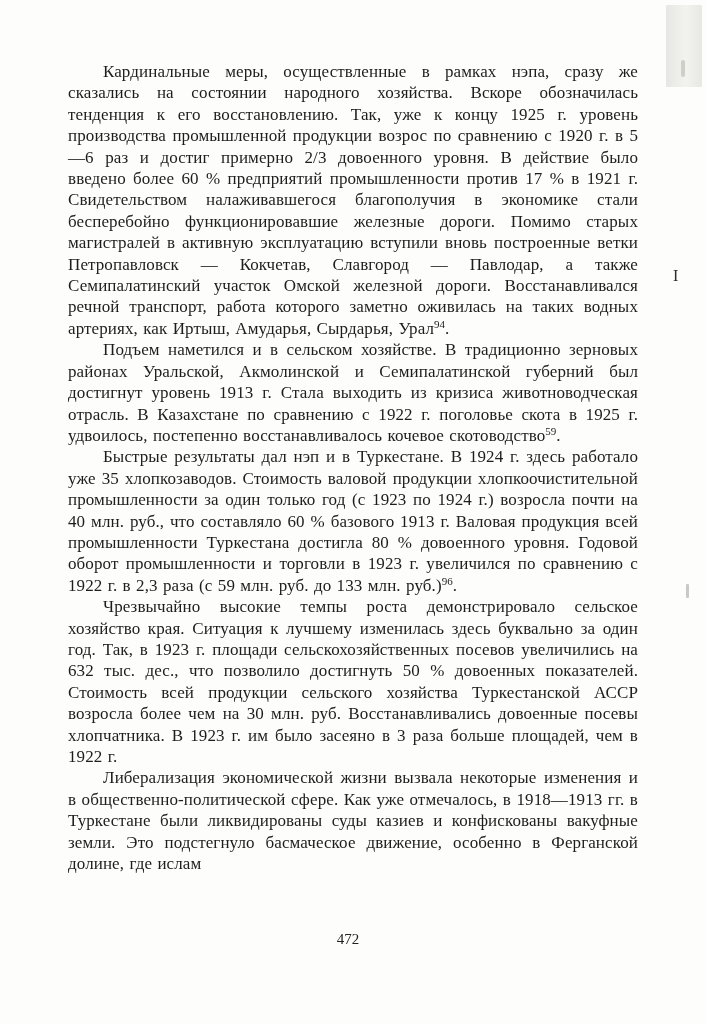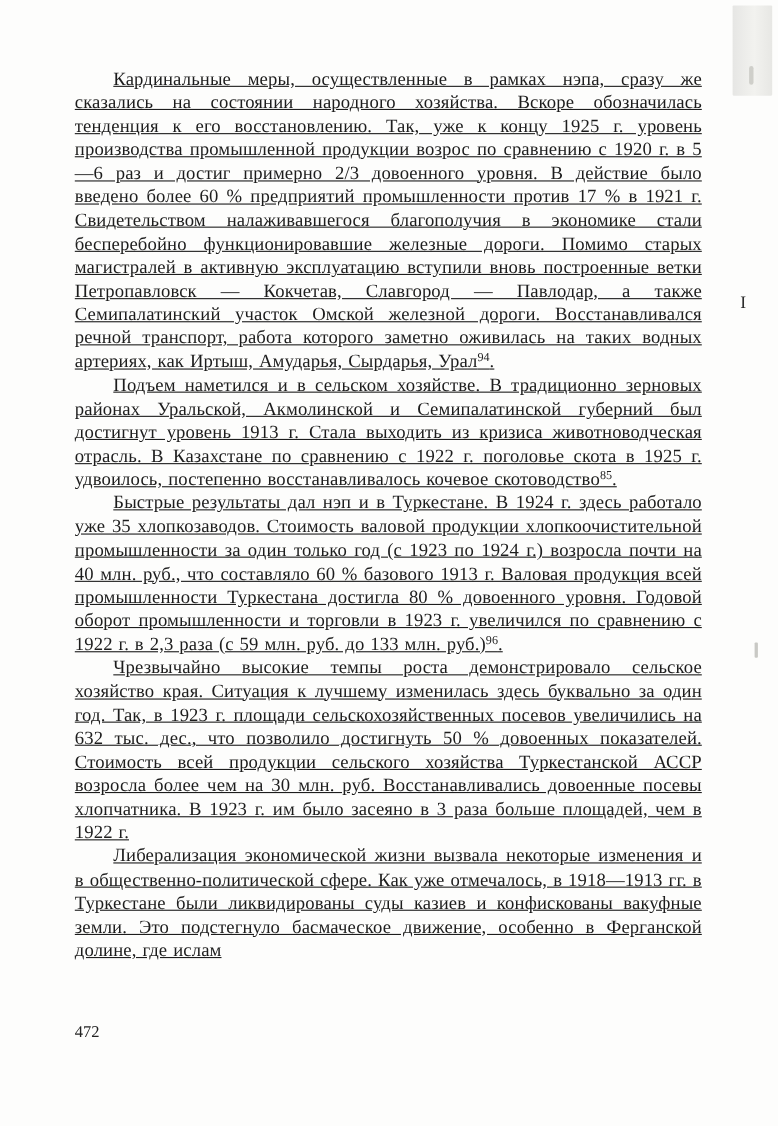--- a/index.html
+++ b/index.html
@@ -17,21 +17,20 @@
   }
   .page {
     position: absolute;
     inset: 0;
   }
   .text-block {
     position: absolute;
     left: 68px;
     top: 61px;
     width: 570px;
-    text-decoration: underline;
   }
   .text-block p {
     margin: 0;
     font-size: 17px;
     line-height: 21.4px;
     text-align: justify;
     text-indent: 35px;
     letter-spacing: 0.1px;
     word-spacing: 1px;
   }
@@ -39,20 +38,21 @@
     font-size: 11px;
     line-height: 0;
     vertical-align: 6px;
     letter-spacing: 0;
   }
   .page-number {
     position: absolute;
     left: 68px;
     top: 931px;
     width: 560px;
+    text-align: center;
     font-size: 15px;
     color: #222;
   }
   
   .scan-band {
     position: absolute;
     left: 666px;
     top: 5px;
     width: 36px;
     height: 82px;
@@ -92,21 +92,21 @@
 
   <div class="scan-band">
     <div class="smudge"></div>
   </div>
 
   <span class="margin-mark-1">I</span>
   <div class="margin-mark-2"></div>
 
   <div class="text-block">
     <p><span>Кардинальные меры, осуществленные в рамках нэпа, сразу же сказались на состоянии народного хозяйства. Вскоре обозначилась тенденция к его восстановлению. Так, уже к концу 1925 г. уровень производства промышленной продукции возрос по сравнению с 1920 г. в 5—6 раз и достиг примерно 2/3 довоенного уровня. В действие было введено более 60 % предприятий промышленности против 17 % в 1921 г. Свидетельством налаживавшегося благополучия в экономике стали бесперебойно функционировавшие железные дороги. Помимо старых магистралей в активную эксплуатацию вступили вновь построенные ветки Петропавловск — Кокчетав, Славгород — Павлодар, а также Семипалатинский участок Омской железной дороги. Восстанавливался речной транспорт, работа которого заметно оживилась на таких водных артериях, как Иртыш, Амударья, Сырдарья, Урал</span><span class="sup">94</span><span>.</span></p>
-    <p><span>Подъем наметился и в сельском хозяйстве. В традиционно зерновых районах Уральской, Акмолинской и Семипалатинской губерний был достигнут уровень 1913 г. Стала выходить из кризиса животноводческая отрасль. В Казахстане по сравнению с 1922 г. поголовье скота в 1925 г. удвоилось, постепенно восстанавливалось кочевое скотоводство</span><span class="sup">85</span><span>.</span></p>
+    <p><span>Подъем наметился и в сельском хозяйстве. В традиционно зерновых районах Уральской, Акмолинской и Семипалатинской губерний был достигнут уровень 1913 г. Стала выходить из кризиса животноводческая отрасль. В Казахстане по сравнению с 1922 г. поголовье скота в 1925 г. удвоилось, постепенно восстанавливалось кочевое скотоводство</span><span class="sup">59</span><span>.</span></p>
     <p><span>Быстрые результаты дал нэп и в Туркестане. В 1924 г. здесь работало уже 35 хлопкозаводов. Стоимость валовой продукции хлопкоочистительной промышленности за один только год (с 1923 по 1924 г.) возросла почти на 40 млн. руб., что составляло 60 % базового 1913 г. Валовая продукция всей промышленности Туркестана достигла 80 % довоенного уровня. Годовой оборот промышленности и торговли в 1923 г. увеличился по сравнению с 1922 г. в 2,3 раза (с 59 млн. руб. до 133 млн. руб.)</span><span class="sup">96</span><span>.</span></p>
     <p><span>Чрезвычайно высокие темпы роста демонстрировало сельское хозяйство края. Ситуация к лучшему изменилась здесь буквально за один год. Так, в 1923 г. площади сельскохозяйственных посевов увеличились на 632 тыс. дес., что позволило достигнуть 50 % довоенных показателей. Стоимость всей продукции сельского хозяйства Туркестанской АССР возросла более чем на 30 млн. руб. Восстанавливались довоенные посевы хлопчатника. В 1923 г. им было засеяно в 3 раза больше площадей, чем в 1922 г.</span><span class="sup"></span><span></span></p>
     <p><span>Либерализация экономической жизни вызвала некоторые изменения и в общественно-политической сфере. Как уже отмечалось, в 1918—1913 гг. в Туркестане были ликвидированы суды казиев и конфискованы вакуфные земли. Это подстегнуло басмаческое движение, особенно в Ферганской долине, где ислам</span><span class="sup"></span><span></span></p>
   </div>
 
   <div class="page-number">472</div>
 
 </div>
 
 </body></html>

